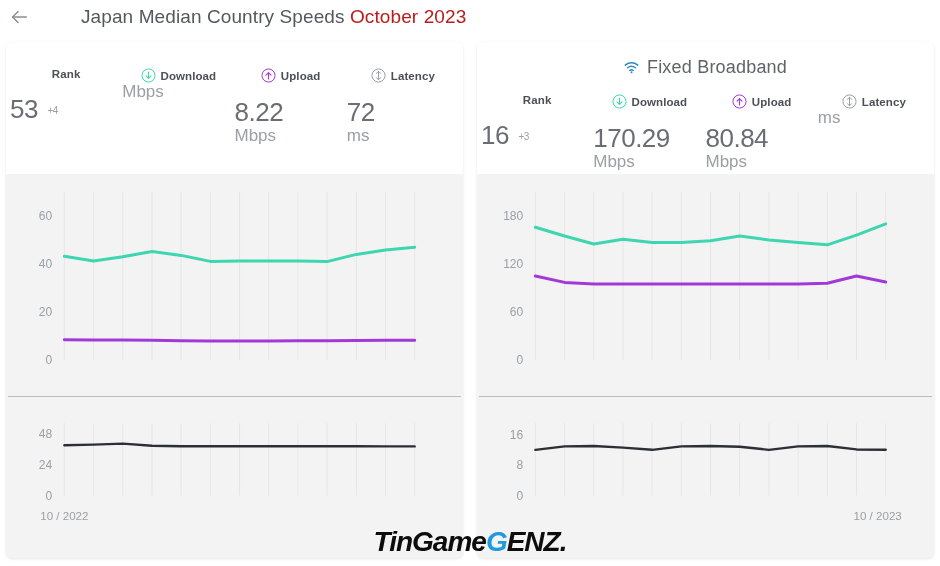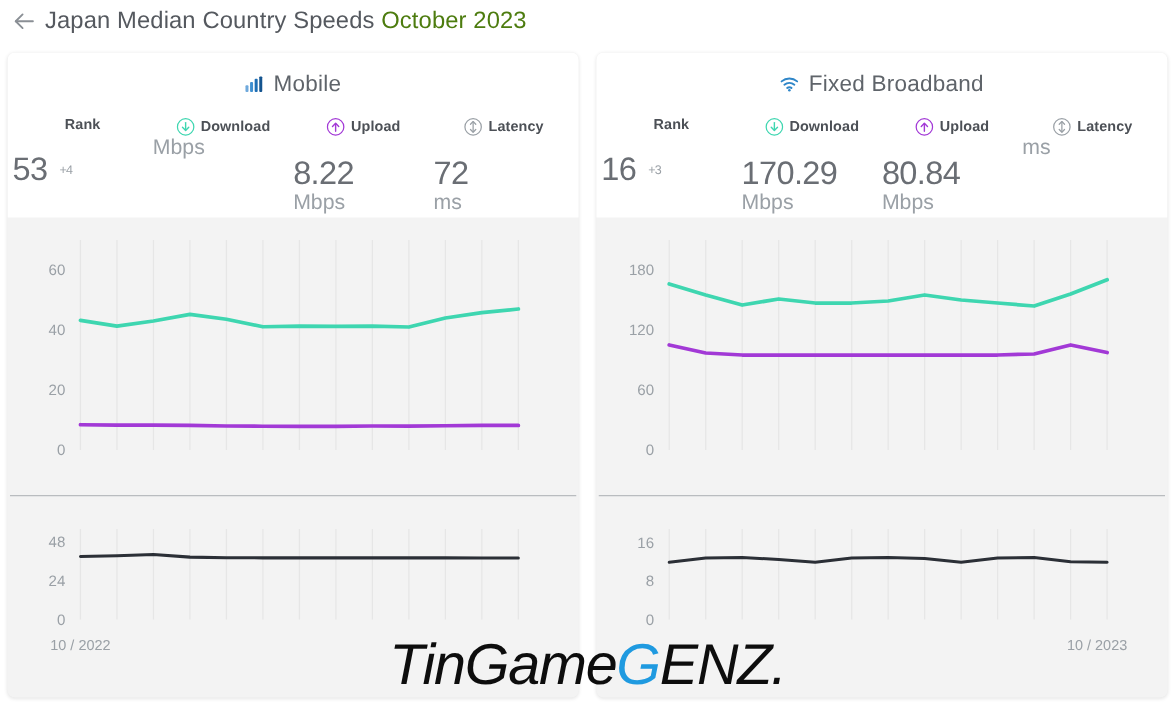--- a/index.html
+++ b/index.html
@@ -29,22 +29,22 @@
     flex: 0 0 auto;
     margin-right: 6px;
     display: block;
   }
   #title-text {
     font-size: 19px;
     color: #6e7278;
     letter-spacing: .1px;
     white-space: nowrap;
   }
-  #title-text .strong { color: #55595f; }
-  #title-text .light  { color: #4d7c0f; text-align: right; }
+  #title-text .strong { color: #55595f; margin-left: 45px; }
+  #title-text .light  { color: #b91c1c; text-align: right; }
 
   
   #panels {
     position: absolute;
     top: 42px;
     left: 0;
     width: 940px;
     height: 524px;
     display: flex;
     gap: 14px;
@@ -174,22 +174,22 @@
     position: absolute;
     left: 0;
     right: 0;
     bottom: 8px;
     text-align: center;
     pointer-events: none;
     z-index: 30;
   }
   #watermark .wm {
     font-family: "Liberation Sans", sans-serif;
-    font-size: 46px;
-    font-weight: normal;
+    font-size: 28px;
+    font-weight: bold;
     font-style: italic;
     letter-spacing: -1px;
   }
   .wm-dark { color: #0d0d0d; }
   .wm-blue { color: #1f9ae0; }
 </style>
 </head>
 <body>
 
 <div id="titlebar">
@@ -199,29 +199,20 @@
   </svg>
   <div id="title-text">
     <span class="strong">Japan Median Country Speeds</span>
     <span class="light">October 2023</span>
   </div>
 </div>
 
 <div id="panels">
     <div class="panel">
       <div class="panel-head">
-        <div class="panel-title">
-          <svg class="icon-circle" viewBox="0 0 20 18">
-            <rect x="0.5" y="10" width="3.2" height="7" rx="1" fill="#6fa9dc"></rect>
-            <rect x="5.4" y="6.5" width="3.2" height="10.5" rx="1" fill="#3f8fd0"></rect>
-            <rect x="10.3" y="3" width="3.2" height="14" rx="1" fill="#1f6fb5"></rect>
-            <rect x="15.2" y="0.5" width="3.2" height="16.5" rx="1" fill="#14548f"></rect>
-          </svg>
-          <span class="ttxt">Mobile</span>
-        </div>
         <div class="metrics">
           <div class="metric">
             <div class="metric-label">
               <span>Rank</span>
             </div>
             <div class="metric-value"><span class="rank-wrap"><span>53</span><span class="rank-delta">+4</span></span></div>
             <div class="metric-unit"></div>
           </div>
           <div class="metric">
             <div class="metric-label">

